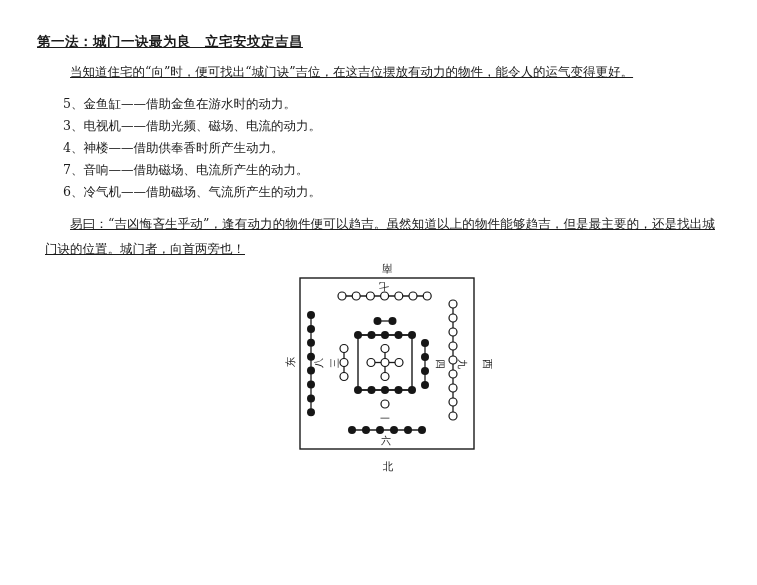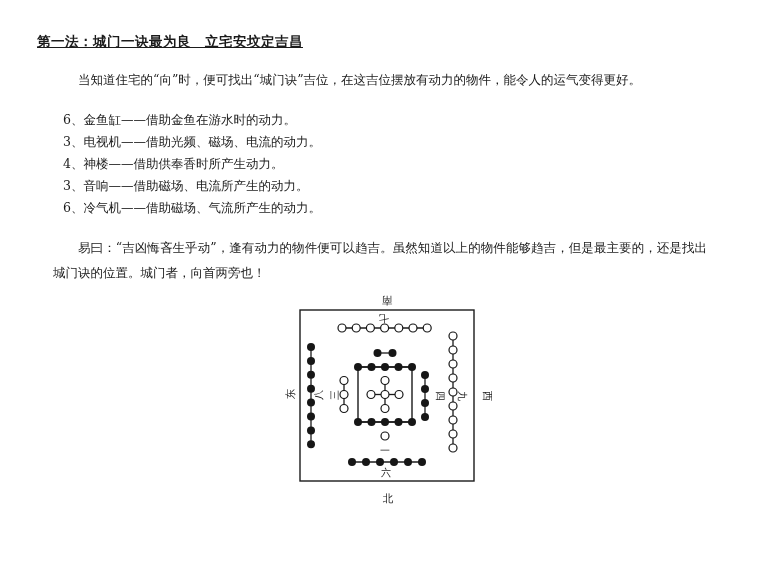--- a/index.html
+++ b/index.html
@@ -7,21 +7,21 @@
     width:757px;height:585px;background:#ffffff;overflow:hidden;
     font-family:"DejaVu Serif","Liberation Serif",serif;
     color:#1b1b1b;
   }
   .doc{padding:31px 34px 0 37px;font-size:12.5px;}
   .doc-title{
     font-weight:bold;font-size:13.5px;line-height:20px;margin:0 0 5px 0;
     letter-spacing:.5px;
     text-decoration:underline;
   }
-  p.para{margin:16px;line-height:25.5px;text-align:justify;text-indent:2em;}
+  p.para{margin:8px;line-height:25.5px;text-align:justify;text-indent:2em;text-decoration:underline;}
   .list{margin:2px 0 0 0;}
   p.item{margin:0;line-height:22px;padding-left:26px;}
   .diagram{margin:-10px 0 0 243px;width:222px;}
   svg text{fill:#1b1b1b;font-family:"DejaVu Serif","Liberation Serif",serif;}
   .outer-box,.inner-box{fill:none;stroke:#1b1b1b;stroke-width:1.4;}
   .connector{stroke:#1b1b1b;stroke-width:1.3;}
   .dot-black{fill:#161616;}
   .dot-white{fill:#ffffff;stroke:#161616;stroke-width:1.2;}
   .lbl{font-size:10px;}
   .compass{font-size:10.5px;}
@@ -29,24 +29,24 @@
 </head>
 <body>
 
 <div class="doc">
 
   <h1 class="doc-title">第一法：城门一诀最为良　立宅安坟定吉昌</h1>
 
   <p class="para">当知道住宅的“向”时，便可找出“城门诀”吉位，在这吉位摆放有动力的物件，能令人的运气变得更好。</p>
 
   <div class="list">
-    <p class="item">6、金鱼缸——借助金鱼在游水时的动力。</p>
+    <p class="item">5、金鱼缸——借助金鱼在游水时的动力。</p>
     <p class="item">3、电视机——借助光频、磁场、电流的动力。</p>
     <p class="item">4、神楼——借助供奉香时所产生动力。</p>
-    <p class="item">3、音响——借助磁场、电流所产生的动力。</p>
+    <p class="item">7、音响——借助磁场、电流所产生的动力。</p>
     <p class="item">6、冷气机——借助磁场、气流所产生的动力。</p>
   </div>
 
   <p class="para">易曰：“吉凶悔吝生乎动”，逢有动力的物件便可以趋吉。虽然知道以上的物件能够趋吉，但是最主要的，还是找出城门诀的位置。城门者，向首两旁也！</p>
 
   <div class="diagram">
     <svg width="222" height="214" viewBox="0 0 222 214">
 
       <text class="compass" x="107" y="12" text-anchor="middle" transform="rotate(180 107 8.5)">南</text>
       <text class="compass" x="108" y="210" text-anchor="middle">北</text>

